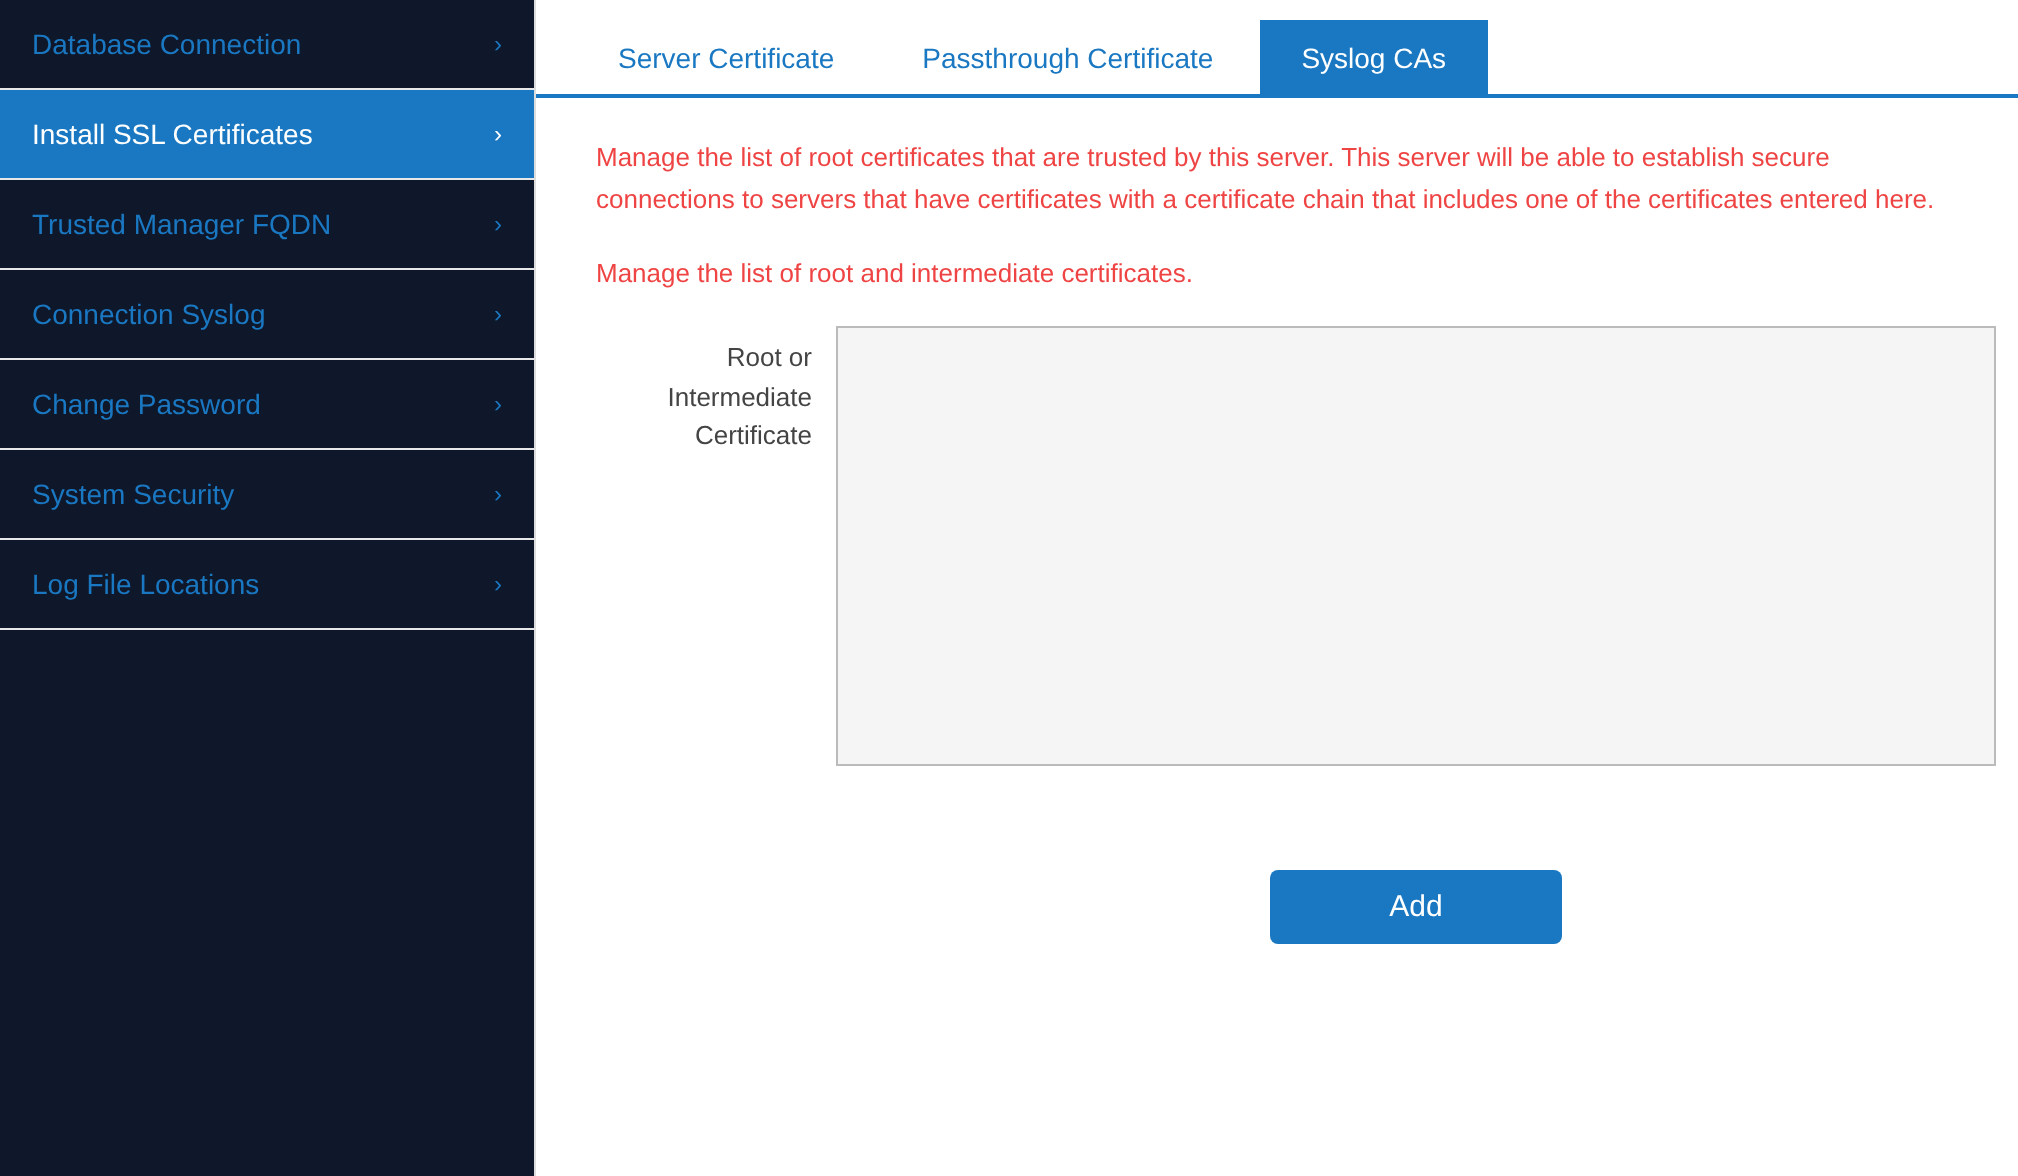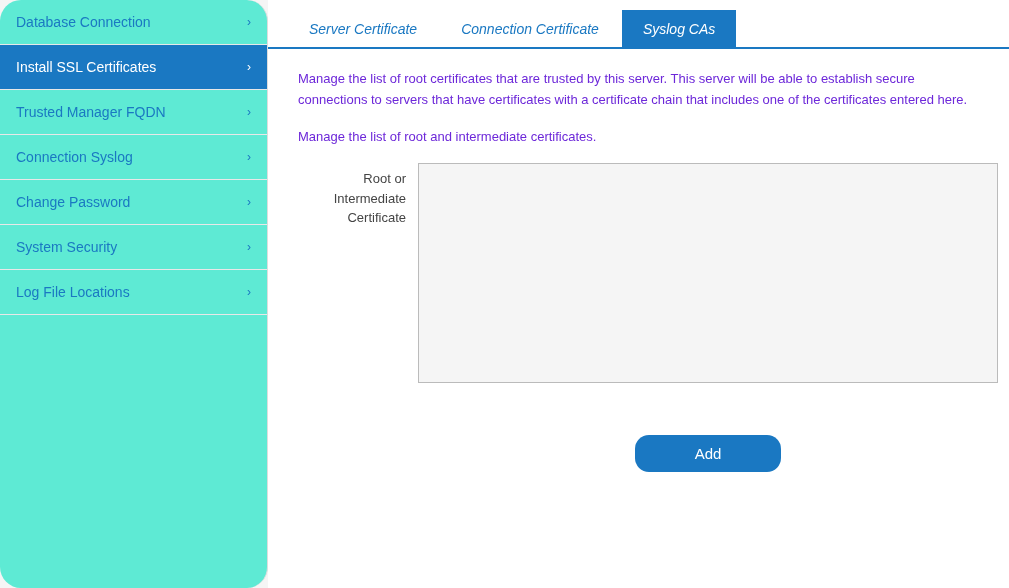--- a/index.html
+++ b/index.html
@@ -10,24 +10,23 @@
       width: 1009px;
       height: 588px;
       overflow: hidden;
       display: flex;
     }
 
     
     .sidebar {
       width: 268px;
       min-width: 268px;
-      background: #5eead4;
+      background: #0f172a;
       border-right: 1px solid #ddd;
       padding-top: 0;
-      border-radius: 21px;
     }
 
     .sidebar-item {
       display: flex;
       align-items: center;
       justify-content: space-between;
       padding: 14px 16px;
       border-bottom: 1px solid #e8e8e8;
       cursor: pointer;
       color: #1a78c2;
@@ -67,38 +66,37 @@
     }
     .tab {
       padding: 10px 20px;
       cursor: pointer;
       font-size: 14px;
       color: #1a78c2;
       border: 1px solid transparent;
       border-bottom: none;
       margin-right: 2px;
       background: #fff;
-      font-style: italic;
     }
     .tab.active {
       background: #1a78c2;
       color: #fff;
       border-color: #1a78c2;
     }
 
     
     .content-area {
       padding: 20px 30px 20px 30px;
       flex: 1;
       overflow-y: auto;
     }
 
     .description-block {
       margin-bottom: 16px;
-      color: #6d28d9;
+      color: #ef4444;
       font-size: 13px;
       line-height: 1.6;
       max-width: 680px;
     }
 
     .form-row {
       display: flex;
       align-items: flex-start;
       margin-top: 10px;
     }
@@ -143,21 +141,21 @@
       margin-top: 24px;
     }
 
     .add-button {
       background: #1a78c2;
       color: #fff;
       border: none;
       padding: 10px 60px;
       font-size: 15px;
       cursor: pointer;
-      border-radius: 14px;
+      border-radius: 4px;
     }
   </style>
 </head>
 <body>
 
 <nav class="sidebar">
 
 <div class="sidebar-item">
       <span>Database Connection</span>
       <span class="chevron">›</span>
@@ -186,21 +184,21 @@
       <span>Log File Locations</span>
       <span class="chevron">›</span>
     </div>
   </nav>
 
 <div class="main-content">
 
   <div class="tabs">
 
   <div class="tab">Server Certificate</div>
-      <div class="tab">Connection Certificate</div>
+      <div class="tab">Passthrough Certificate</div>
       <div class="tab active">Syslog CAs</div>
     </div>
 
   <div class="content-area">
     <div class="description-block">Manage the list of root certificates that are trusted by this server. This server will be able to establish secure connections to servers that have certificates with a certificate chain that includes one of the certificates entered here.</div>
     <div class="description-block">Manage the list of root and intermediate certificates.</div>
 
     <div class="form-row">
       <div class="form-label">Root or Intermediate Certificate</div>
       <textarea class="cert-textarea" style=""></textarea>

